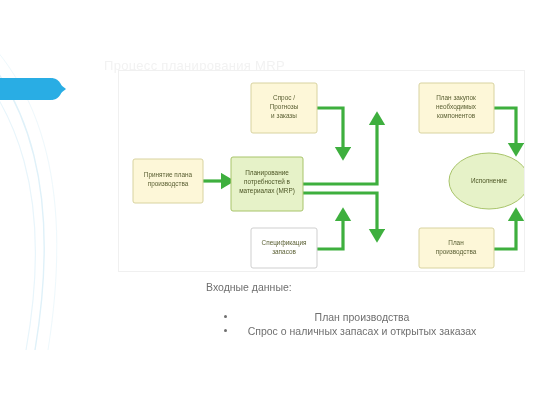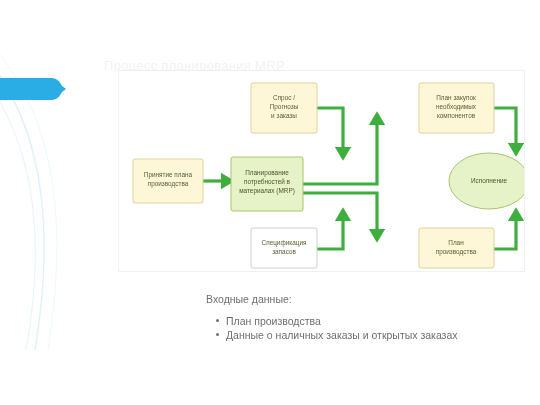--- a/index.html
+++ b/index.html
@@ -80,26 +80,27 @@
   .textblock {
     position: absolute;
     left: 206px;
     top: 276px;
     width: 300px;
     color: #6f6f6f;
     font-size: 10.5px;
     line-height: 14px;
   }
   .textblock .lead {
-    margin: 16px 0 1px 0;
+    margin: 4px 0 1px 0;
   }
   .bullets {
-    margin: 8px;
+    margin: 16px;
     padding: 0;
     list-style: none;
+    text-align: center;
   }
   .bullets li {
     position: relative;
     padding-left: 12px;
   }
   .bullets li:before {
     content: "";
     position: absolute;
     left: 2px;
     top: 5px;
@@ -189,15 +190,15 @@
       <text class="node-label" x="337" y="174">План</text>
       <text class="node-label" x="337" y="183">производства</text>
     </g>
   </svg>
 </div>
 
 <div class="textblock">
   <p class="lead">Входные данные:</p>
   <ul class="bullets">
     <li>План производства</li>
-    <li>Данные о наличных заказы и открытых заказах</li>
+    <li>Спрос о наличных запасах и открытых заказах</li>
   </ul>
 </div>
 
 </body></html>

